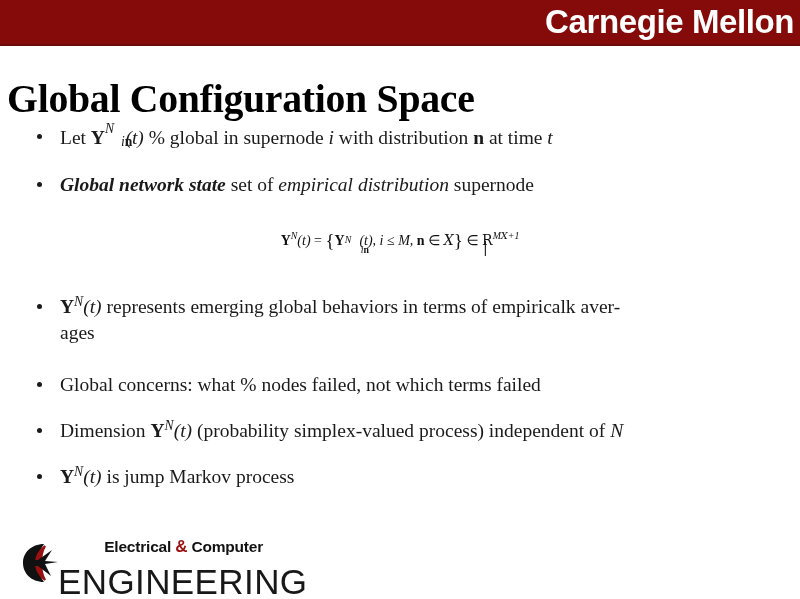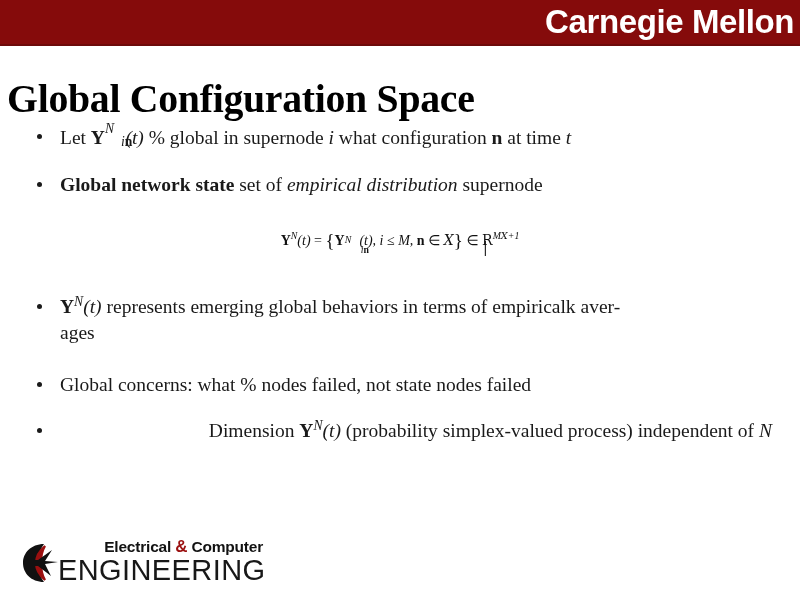--- a/index.html
+++ b/index.html
@@ -82,24 +82,24 @@
     left: 37px;
     top: 10px;
     width: 5px;
     height: 5px;
     border-radius: 50%;
     background: #1a1a1a;
   }
   .spaced-0 { margin-top: 0; }
   .spaced-1 { margin-top: 21px; }
   .spaced-2 { margin-top: 26px; }
-  .spaced-3 { margin-top: 20px; text-align: right; }
+  .spaced-3 { margin-top: 20px; }
   .mi { font-style: italic; }
   .mb { font-weight: bold; font-style: normal; }
-  .mbi { font-weight: bold; }
+  .mbi { font-weight: bold; font-style: italic; }
   .op { font-style: normal; }
   sup.sm, sub.sm {
     font-size: 0.70em;
     line-height: 0;
   }
   sup.sm { vertical-align: super; }
   .subsup {
     display: inline-block;
     vertical-align: baseline;
     position: relative;
@@ -172,26 +172,27 @@
     letter-spacing: -0.2px;
     white-space: nowrap;
   }
   #logo-line1 .amp {
     color: #9b1010;
     font-weight: bold;
     font-size: 17px;
   }
   #logo-line2 {
     font-family: "Liberation Sans", sans-serif;
-    font-size: 29px;
+    font-size: 35px;
     line-height: 30px;
     font-weight: normal;
     color: #181818;
     letter-spacing: 0.4px;
     white-space: nowrap;
+    margin-top: 12px;
   }
 </style>
 </head>
 <body>
 
 <div id="slide">
 
   <div id="header-band"></div>
   <div id="header-rule"></div>
   <div id="brand">Carnegie Mellon</div>
@@ -199,21 +200,21 @@
   <h1 id="slide-title">Global Configuration Space</h1>
 
   <div id="body">
 
     <div class="bullet-row spaced-0">
       <span class="dot"></span>
       <span>Let</span>
       <span class="mb">Y</span><span class="subsup"><span class="up mi">N</span><span class="dn"><i>i</i><b>n</b></span></span><span class="mi">(t)</span>
       <span>% global in supernode</span>
       <span class="mi">i</span>
-      <span>what configuration</span>
+      <span>with distribution</span>
       <span class="mb">n</span>
       <span>at time</span>
       <span class="mi">t</span>
     </div>
 
     <div class="bullet-row spaced-1">
       <span class="dot"></span>
       <span class="mbi">Global network state</span>
       <span>set of</span>
       <span class="mi">empirical distribution</span>
@@ -224,31 +225,36 @@
 
     <div class="bullet-row spaced-0">
       <span class="dot"></span>
       <span class="mb">Y</span><sup class="sm mi">N</sup><span class="mi">(t)</span>
       <span>represents emerging global behaviors in terms of empiricalk aver-</span><br>
       <span>ages</span>
     </div>
 
     <div class="bullet-row spaced-2">
       <span class="dot"></span>
-      <span>Global concerns: what % nodes failed, not state nodes failed</span>
+      <span>Global concerns: what % nodes failed, not which terms failed</span>
     </div>
 
     <div class="bullet-row spaced-3">
       <span class="dot"></span>
       <span>Dimension</span>
       <span class="mb">Y</span><sup class="sm mi">N</sup><span class="mi">(t)</span>
       <span>(probability simplex-valued process) independent of</span>
       <span class="mi">N</span>
     </div>
 
+    <div class="bullet-row spaced-3">
+      <span class="dot"></span>
+      <span class="mb">Y</span><sup class="sm mi">N</sup><span class="mi">(t)</span>
+      <span>is jump Markov process</span>
+    </div>
   </div>
 
   <div id="equation">
     <span class="mb">Y</span><sup class="sm mi">N</sup><span class="mi">(t)</span>
     <span class="op">=</span>
     <span class="op" style="font-size:1.35em;vertical-align:-0.10em">{</span><span class="mb">Y</span><span class="subsup"><span class="up mi">N</span><span class="dn"><i>i</i><b>n</b></span></span><span class="mi">(t),</span>
     <span class="mi">i</span>
     <span class="op">≤</span>
     <span class="mi">M,</span>
     <span class="mb">n</span>

